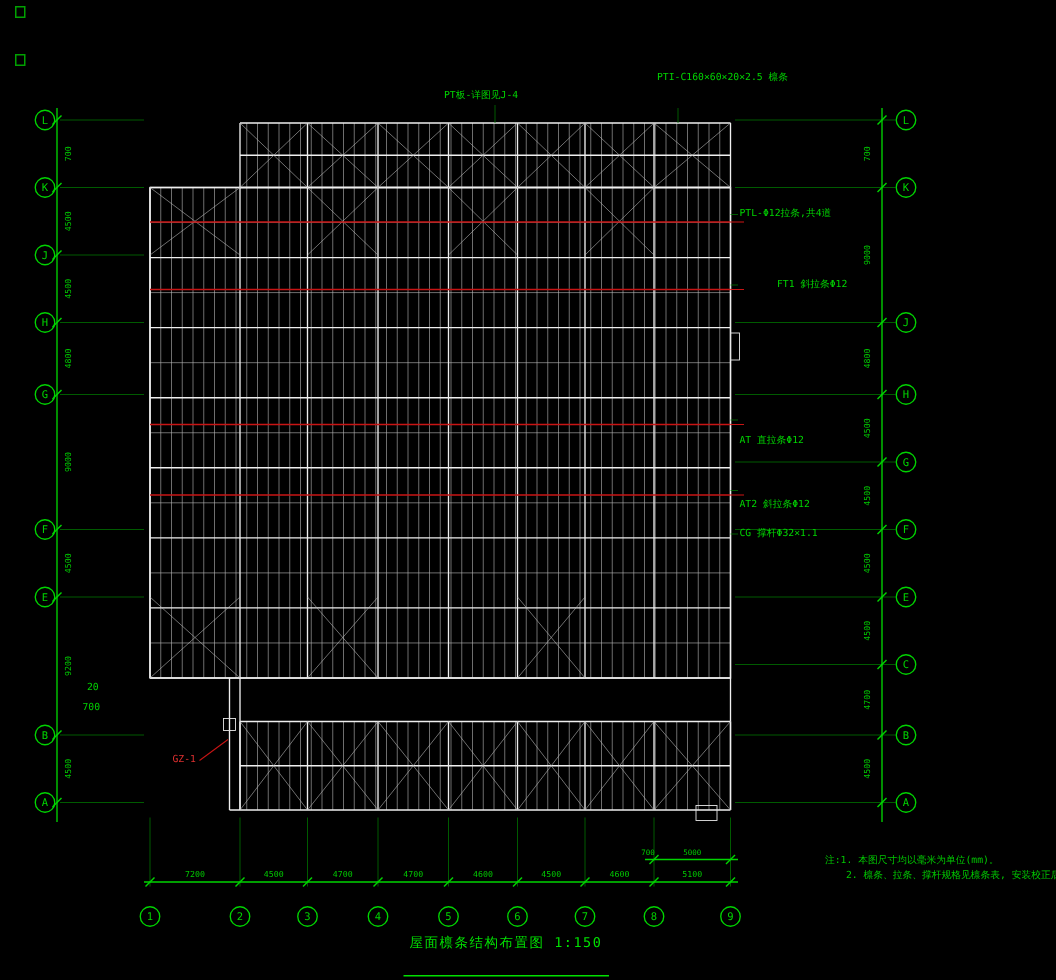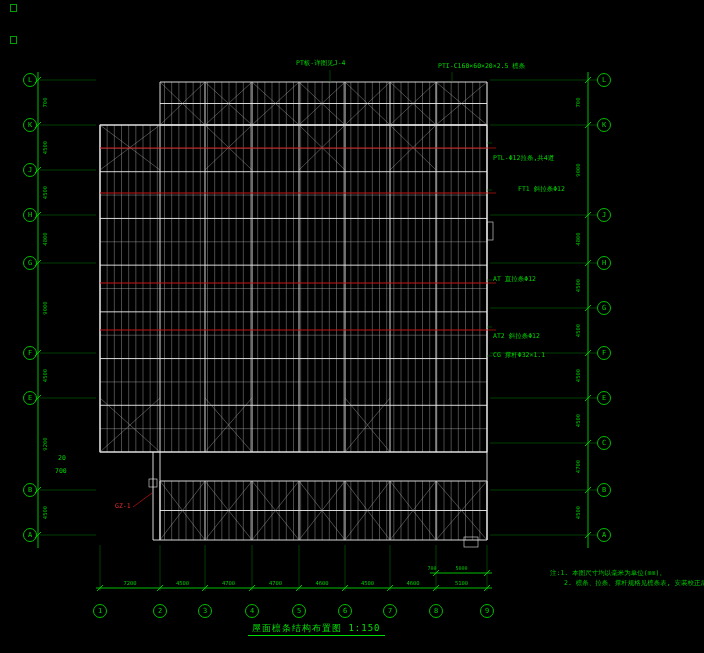--- a/index.html
+++ b/index.html
@@ -17,21 +17,21 @@
   .gn{stroke:#00d400;stroke-width:0.9;}
   .gd{stroke:#007a00;stroke-width:0.5;}
   .gc{stroke:#00d400;stroke-width:0.9;fill:none;}
   text.gt{fill:#00d400;}
   text.dm{fill:#00c800;}
   
   .ann{position:absolute;color:#00d400;font-size:6.5px;line-height:1.15;white-space:nowrap;}
   .ann.red{color:#e03030;text-align:center;}
   .title{
     position:absolute;color:#00e000;font-size:9px;letter-spacing:1px;
-    border-bottom:1px solid #00e000;padding:0 4px 0 4px;white-space:nowrap;
+    border-bottom:1px solid #00e000;padding:0 4px 15px 4px;white-space:nowrap;margin-left:21px;
   }
   .notes{position:absolute;color:#00c800;font-size:6.5px;line-height:1.6;white-space:nowrap;}
   .stray{position:absolute;width:5px;height:6px;border:1px solid #00a000;}
 </style>
 </head>
 <body>
 
 <div class="canvas">
 
   <svg id="cad" width="704" height="653" viewBox="0 0 704 653">
@@ -454,24 +454,24 @@
         <line x1="487" y1="280" x2="492" y2="280" class="gd"></line>
         <line x1="487" y1="327" x2="492" y2="327" class="gd"></line>
         <line x1="487" y1="356" x2="492" y2="356" class="gd"></line>
       </g>
   </svg>
 
   <div class="stray" style="left:10px;top:4px"></div>
   <div class="stray" style="left:10px;top:36px"></div>
 
   <div class="ann" style="left:296px;top:60px">PT板-详图见J-4</div>
-  <div class="ann" style="left:438px;top:63px">PTI-C160×60×20×2.5 檩条</div>
-  <div class="ann" style="left:493px;top:155px">PTL-Φ12拉条,共4道</div>
+  <div class="ann" style="left:438px;top:48px">PTI-C160×60×20×2.5 檩条</div>
+  <div class="ann" style="left:493px;top:139px">PTL-Φ12拉条,共4道</div>
   <div class="ann" style="left:518px;top:186px">FT1 斜拉条Φ12</div>
-  <div class="ann" style="left:493px;top:276px">AT 直拉条Φ12</div>
+  <div class="ann" style="left:493px;top:290px">AT 直拉条Φ12</div>
   <div class="ann" style="left:493px;top:333px">AT2 斜拉条Φ12</div>
   <div class="ann" style="left:493px;top:352px">CG 撑杆Φ32×1.1</div>
   <div class="ann" style="left:58px;top:455px">20</div>
   <div class="ann" style="left:55px;top:468px">700</div>
   <div class="ann red" style="left:115px;top:503px">GZ-1</div>
 
   <div class="title" style="left:248px;top:622px">屋面檩条结构布置图 1:150</div>
 
   <div class="notes" style="left:550px;top:568px">
     <div>注:1. 本图尺寸均以毫米为单位(mm)。</div>

